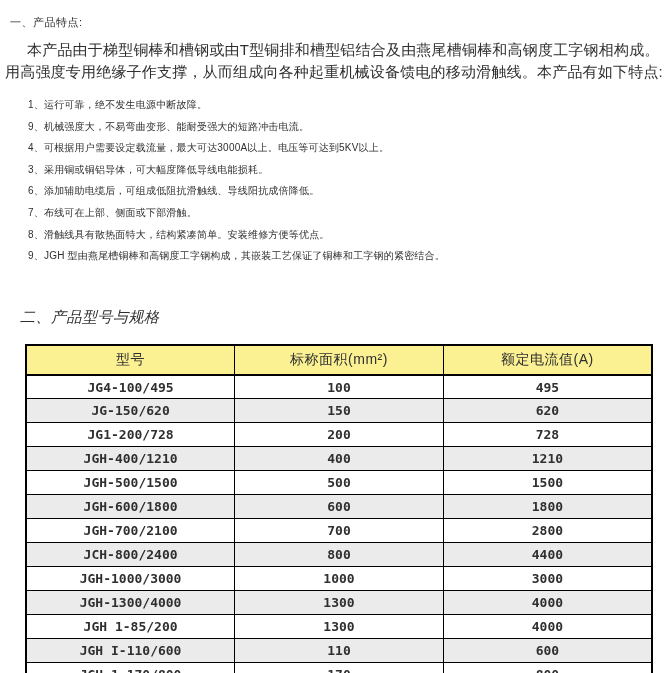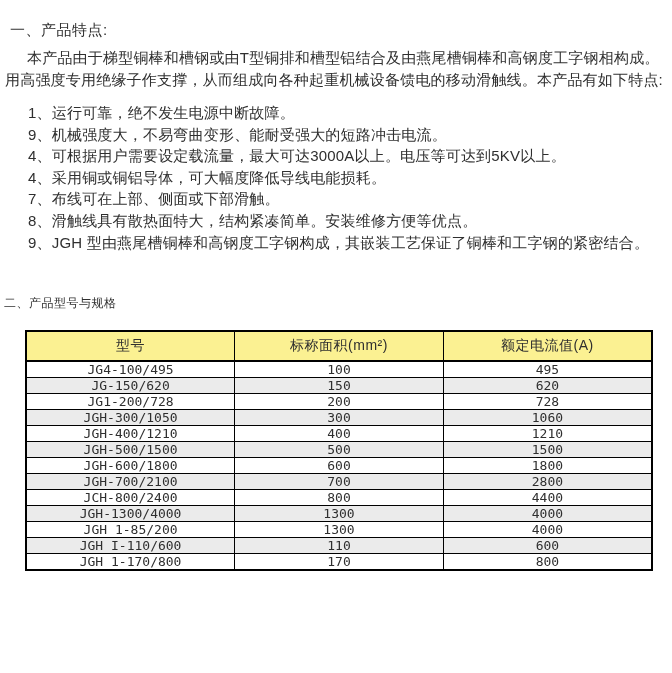--- a/index.html
+++ b/index.html
@@ -5,47 +5,48 @@
   * { margin:0; padding:0; box-sizing:border-box; }
   html,body { width:672px; height:673px; background:#ffffff; overflow:hidden; }
   body {
     font-family:"Liberation Sans","DejaVu Sans",sans-serif;
     color:var(--text-color,#2f2f2f);
     font-size:15px;
   }
   .doc { width:672px; height:673px; position:relative; }
 
   .sec-heading {
-    margin:20px 0 0 10px;
-    font-size:15px;
+    margin:12px 0 0 10px;
+    font-size:11px;
     line-height:20px;
     letter-spacing:0.5px;
   }
   .intro {
     margin:7px 4px 12px 5px;
     width:662px;
     text-indent:22px;
     font-size:15px;
     line-height:21.5px;
     letter-spacing:0.2px;
   }
   .features {
     margin:2px 0 0 28px;
   }
   .feature-item {
-    font-size:15px;
+    font-size:10px;
     line-height:21.6px;
     letter-spacing:0.2px;
     white-space:nowrap;
   }
   .sec2-heading {
-    margin:40px 0 0 4px;
-    font-size:12px;
+    margin:40px 0 0 20px;
+    font-size:15px;
     line-height:20px;
     letter-spacing:0.5px;
+    font-style:italic;
   }
 
   table.spec {
     margin:17px 0 0 25px;
     width:628px;
     border-collapse:collapse;
     table-layout:fixed;
   }
   table.spec, table.spec th, table.spec td {
     border:1px solid #000;
@@ -55,45 +56,47 @@
     background:var(--header-bg,#fbf192);
     height:30px;
     font-size:14px;
     font-weight:normal;
     text-align:center;
     vertical-align:middle;
     border-bottom:2px solid #000;
     letter-spacing:0.5px;
   }
   table.spec td {
-    height:16px;
+    height:24px;
     font-size:13px;
     text-align:center;
     vertical-align:middle;
     font-family:"DejaVu Sans Mono","Liberation Mono",monospace;
     padding:0 2px;
+    font-weight:bold;
   }
   table.spec tbody tr:nth-child(even) td {
     background:var(--alt-row-bg,#ebebeb);
   }
 </style>
 </head>
 <body>
 
 <div class="doc">
 
   <div class="sec-heading">一、产品特点:</div>
 
   <div class="intro">本产品由于梯型铜棒和槽钢或由T型铜排和槽型铝结合及由燕尾槽铜棒和高钢度工字钢相构成。用高强度专用绝缘子作支撑，从而组成向各种起重机械设备馈电的移动滑触线。本产品有如下特点:</div>
 
   <div class="features">
     <div class="feature-item">1、运行可靠，绝不发生电源中断故障。</div>
     <div class="feature-item">9、机械强度大，不易弯曲变形、能耐受强大的短路冲击电流。</div>
     <div class="feature-item">4、可根据用户需要设定载流量，最大可达3000A以上。电压等可达到5KV以上。</div>
-    <div class="feature-item">4、采用铜或铜铝导体，可大幅度降低导线电能损耗。</div>
+    <div class="feature-item">3、采用铜或铜铝导体，可大幅度降低导线电能损耗。</div>
+    <div class="feature-item">6、添加辅助电缆后，可组成低阻抗滑触线、导线阳抗成倍降低。</div>
     <div class="feature-item">7、布线可在上部、侧面或下部滑触。</div>
     <div class="feature-item">8、滑触线具有散热面特大，结构紧凑简单。安装维修方便等优点。</div>
     <div class="feature-item">9、JGH 型由燕尾槽铜棒和高钢度工字钢构成，其嵌装工艺保证了铜棒和工字钢的紧密结合。</div>
   </div>
 
   <div class="sec2-heading">二、产品型号与规格</div>
 
   <table class="spec">
     <thead>
       <tr>
@@ -112,25 +115,20 @@
         <td>JG-150/620</td>
         <td>150</td>
         <td>620</td>
       </tr>
       <tr>
         <td>JG1-200/728</td>
         <td>200</td>
         <td>728</td>
       </tr>
       <tr>
-        <td>JGH-300/1050</td>
-        <td>300</td>
-        <td>1060</td>
-      </tr>
-      <tr>
         <td>JGH-400/1210</td>
         <td>400</td>
         <td>1210</td>
       </tr>
       <tr>
         <td>JGH-500/1500</td>
         <td>500</td>
         <td>1500</td>
       </tr>
       <tr>
@@ -140,20 +138,25 @@
       </tr>
       <tr>
         <td>JGH-700/2100</td>
         <td>700</td>
         <td>2800</td>
       </tr>
       <tr>
         <td>JCH-800/2400</td>
         <td>800</td>
         <td>4400</td>
+      </tr>
+      <tr>
+        <td>JGH-1000/3000</td>
+        <td>1000</td>
+        <td>3000</td>
       </tr>
       <tr>
         <td>JGH-1300/4000</td>
         <td>1300</td>
         <td>4000</td>
       </tr>
       <tr>
         <td>JGH 1-85/200</td>
         <td>1300</td>
         <td>4000</td>

